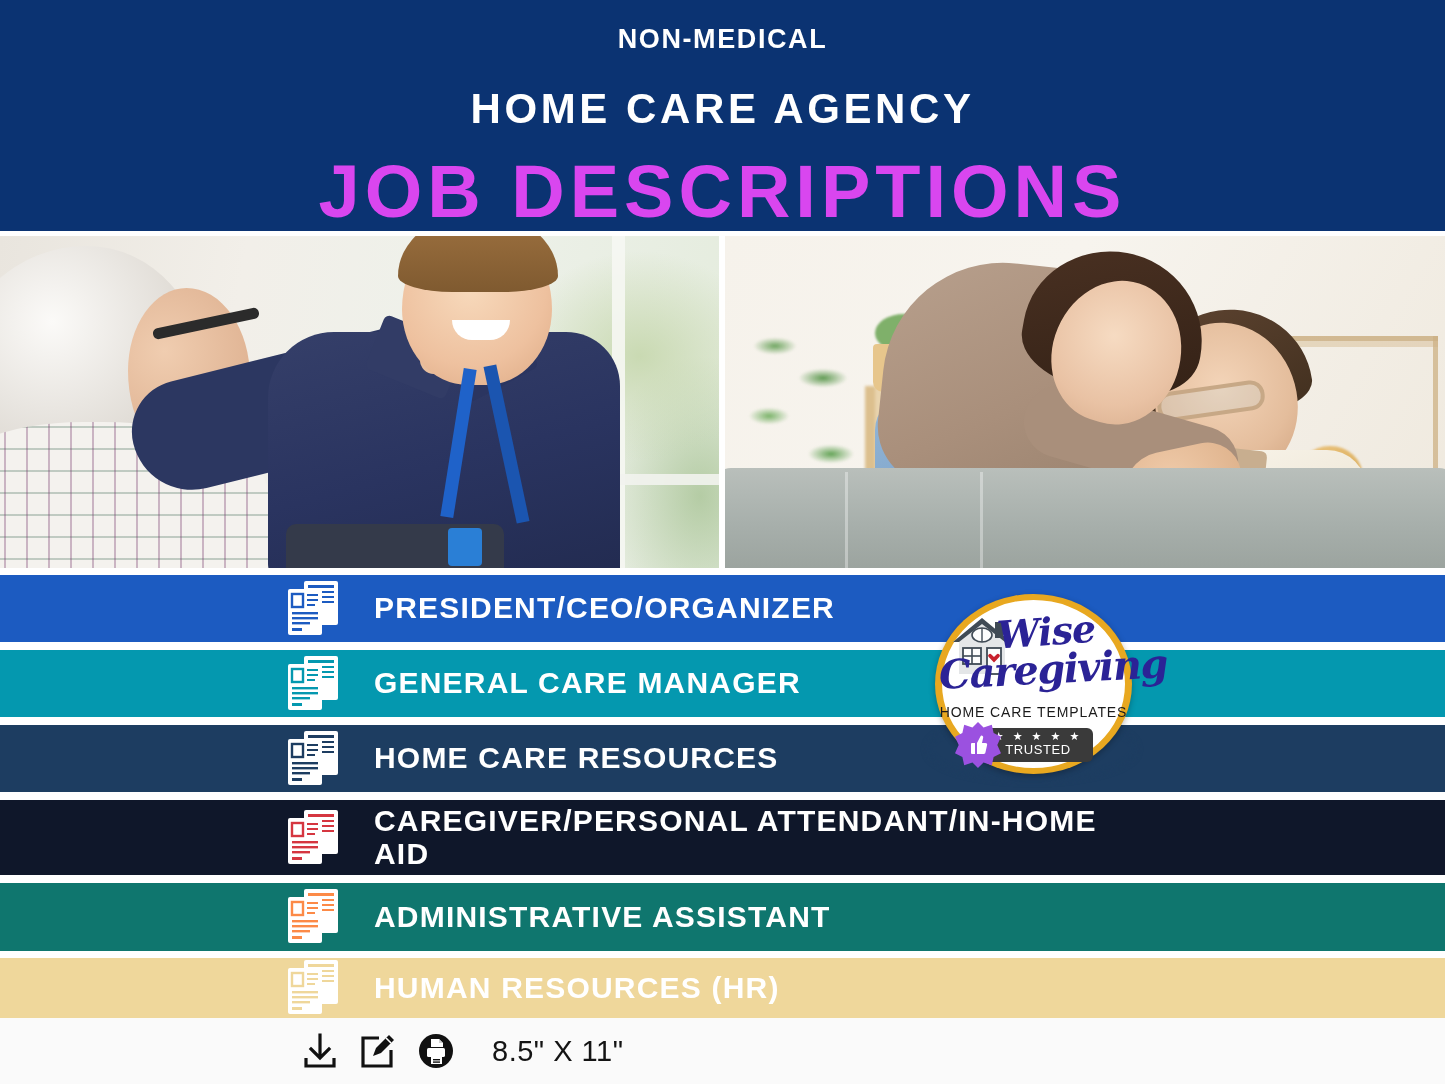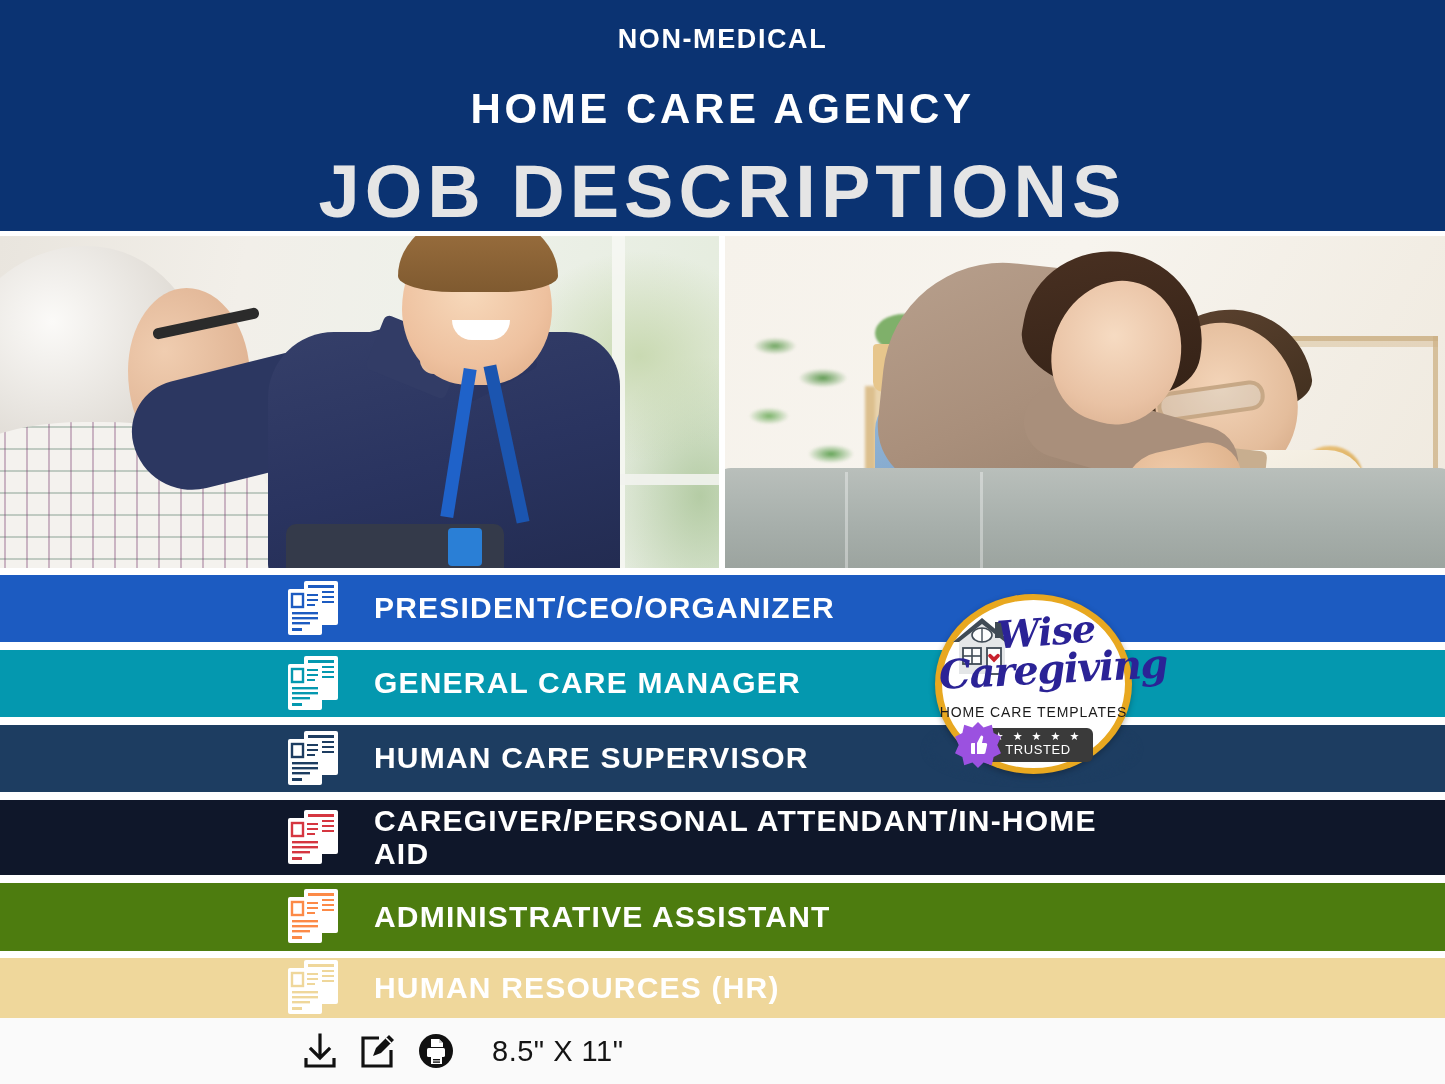--- a/index.html
+++ b/index.html
@@ -36,21 +36,21 @@
   #hdr-sub {
     color: #ffffff;
     font-size: 42px;
     font-weight: bold;
     letter-spacing: 3.6px;
     line-height: 1;
     margin-top: 35px;
     font-family: "Liberation Sans", sans-serif;
   }
   #hdr-title {
-    color: #e5e5e5;
+    color: #d946ef;
     font-size: 74px;
     font-weight: bold;
     letter-spacing: 5px;
     line-height: 1;
     margin-top: 25px;
     font-family: "Liberation Sans", sans-serif;
   }
 
   
   #photos {
@@ -317,21 +317,21 @@
     font-weight: bold;
     letter-spacing: 1.2px;
     line-height: 1.08;
     max-width: 730px;
     font-family: "Liberation Sans", sans-serif;
   }
   #bar-0 { top: 575px; height: 67px; background: #1C5BC1; }
   #bar-1 { top: 650px; height: 67px; background: #0498AF; }
   #bar-2 { top: 725px; height: 67px; background: #1D3D61; }
   #bar-3 { top: 800px; height: 75px; background: #0f172a; }
-  #bar-4 { top: 883px; height: 68px; background: #4d7c0f; text-align: center; }
+  #bar-4 { top: 883px; height: 68px; background: #0f766e; text-align: center; }
   #bar-5 { top: 958px; height: 60px; background: #EFD79B; }
 
   
   #logo-shadow {
     position: absolute; left: 928px; top: 718px;
     width: 208px; height: 62px;
     background: #1D3D61;
     border-radius: 50%;
     filter: blur(3px);
   }
@@ -533,21 +533,21 @@
       <rect x="4" y="10" width="34" height="46" rx="2" fill="#ffffff"></rect>
       <rect x="8" y="15" width="11" height="13" fill="none" stroke="#1D3D61" stroke-width="2.4"></rect>
       <rect x="23" y="15" width="11" height="2" fill="#1D3D61"></rect>
       <rect x="23" y="20" width="11" height="2" fill="#1D3D61"></rect>
       <rect x="23" y="25" width="8" height="2" fill="#1D3D61"></rect>
       <rect x="8" y="33" width="26" height="2.4" fill="#1D3D61"></rect>
       <rect x="8" y="38" width="26" height="2.4" fill="#1D3D61"></rect>
       <rect x="8" y="43" width="18" height="2.4" fill="#1D3D61"></rect>
       <rect x="8" y="49" width="10" height="3" fill="#1D3D61"></rect>
     </svg>
-    <div class="bar-label">HUMAN CARE SUPERVISOR</div>
+    <div class="bar-label">HOME CARE RESOURCES</div>
   </div>
 
   <div class="bar" id="bar-3">
     <svg class="bar-icon" viewBox="0 0 64 60" aria-hidden="true">
       <rect x="20" y="2" width="34" height="44" rx="2" fill="#ffffff"></rect>
       <rect x="24" y="6" width="26" height="3" fill="#D53640"></rect>
       <rect x="24" y="12" width="26" height="2" fill="#D53640"></rect>
       <rect x="24" y="17" width="26" height="2" fill="#D53640"></rect>
       <rect x="24" y="22" width="26" height="2" fill="#D53640"></rect>
       <rect x="4" y="10" width="34" height="46" rx="2" fill="#ffffff"></rect>

